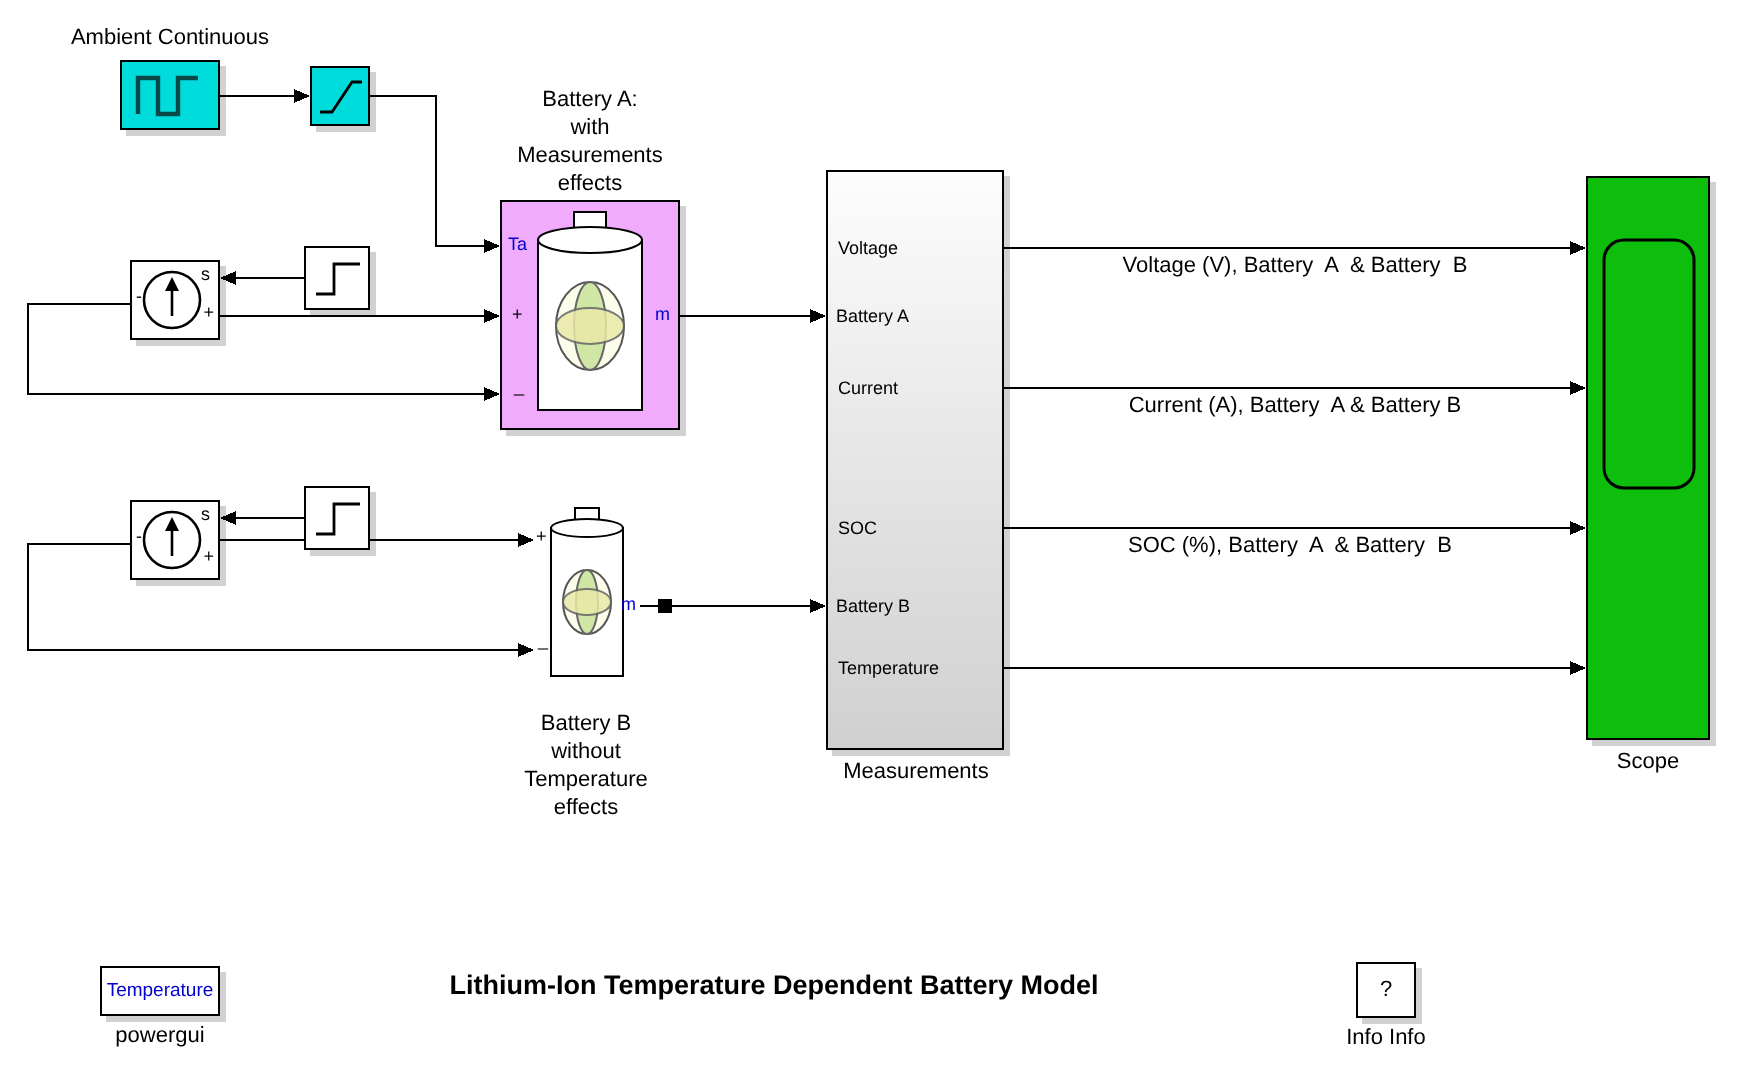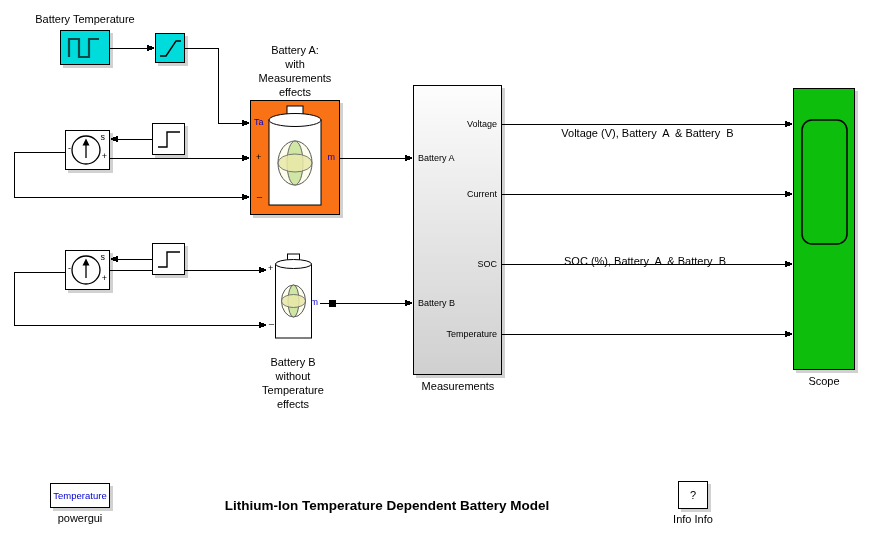--- a/index.html
+++ b/index.html
@@ -5,21 +5,21 @@
   *{box-sizing:border-box;margin:0;padding:0}
   body{background:#ffffff}
   #canvas{position:relative;width:872px;height:536px;background:#ffffff;
           font-family:"Liberation Sans",sans-serif;color:#000;overflow:hidden}
   .block{position:absolute;border:1px solid #000;background:#fff;
          box-shadow:3px 3px 0 rgba(0,0,0,.18)}
   .plain{position:absolute;border:none;background:transparent;box-shadow:none}
   .lbl{position:absolute;font-size:11px;line-height:14px;text-align:center;white-space:pre-line}
   .wlbl{position:absolute;font-size:11px;line-height:13px;text-align:center;white-space:pre}
   .port{position:absolute;font-size:9px;line-height:9px}
-  .pright{text-align:right}
+  .pright{}
   .title{position:absolute;font-size:13.5px;line-height:16px;font-weight:bold;text-align:center}
   .center-txt{display:flex;align-items:center;justify-content:center;width:100%;height:100%}
   svg{display:block}
   #wires{position:absolute;left:0;top:0;pointer-events:none}
   #wires [data-interactable="true"]{pointer-events:all}
   .grad{background:linear-gradient(to bottom,#fdfdfd,#e8e8e8 45%,#d0d0d0)}
   .icon-abs{position:absolute;left:0;top:0}
 </style>
 </head>
 <body>
@@ -81,21 +81,21 @@
         <path d="M502,264 H785"></path>
         <polygon points="793,264 785,260.5 785,267.5" fill="#000" stroke="none"></polygon>
       </g>
       <g data-interactable="true">
         <path d="M502,334 H785"></path>
         <polygon points="793,334 785,330.5 785,337.5" fill="#000" stroke="none"></polygon>
       </g>
     </g>
   </svg>
 
-  <div class="lbl" style="left:20px;top:12px;width:130px" data-interactable="false">Battery Temperature</div>
+  <div class="lbl" style="left:20px;top:12px;width:130px" data-interactable="false">Ambient Continuous</div>
   <div class="block" style="left: 60px; top: 30px; width: 50px; height: 35px; background: rgb(0, 220, 220);" data-interactable="true">
     <svg class="icon-abs" width="48" height="33" viewBox="0 0 48 33" data-interactable="false">
       <path d="M8,26 V8 H18 V26 H28 V8 H38" stroke="#044848" stroke-width="2.2" fill="none"></path>
     </svg>
   </div>
 
   <div class="block" style="left: 155px; top: 33px; width: 30px; height: 30px; background: rgb(0, 220, 220);" data-interactable="true">
     <svg class="icon-abs" width="28" height="28" viewBox="0 0 28 28" data-interactable="false">
       <path d="M4,22 L10,22 L20,7 L25,7" stroke="#000" stroke-width="1.4" fill="none"></path>
     </svg>
@@ -131,21 +131,21 @@
     </svg>
     <span class="port" style="right:4px;top:2px" data-interactable="false">s</span>
     <span class="port" style="right:2px;top:23px" data-interactable="false">+</span>
     <span class="port" style="left:2px;top:13px" data-interactable="false">-</span>
   </div>
 
   <div class="lbl" style="left:245px;top:43px;width:100px" data-interactable="false">Battery A:
 with
 Measurements
 effects</div>
-  <div class="block" style="left: 250px; top: 100px; width: 90px; height: 115px; background: #f97316;" data-interactable="true">
+  <div class="block" style="left: 250px; top: 100px; width: 90px; height: 115px; background: #f0abfc;" data-interactable="true">
     <svg class="icon-abs" width="88" height="113" viewBox="0 0 88 113" data-interactable="false">
       <rect x="36" y="5" width="16" height="11" fill="#fff" stroke="#000"></rect>
       <rect x="18" y="19" width="52" height="85" fill="#fff" stroke="#000"></rect>
       <ellipse cx="44" cy="19" rx="26" ry="6.5" fill="#fff" stroke="#000"></ellipse>
       <ellipse cx="44" cy="62" rx="17" ry="22" fill="#fdfdec" stroke="#555"></ellipse>
       <ellipse cx="44" cy="62" rx="8" ry="22" fill="#cfe6a4" stroke="#666"></ellipse>
       <ellipse cx="44" cy="62" rx="17" ry="9" fill="#e9e9a8" stroke="#666" opacity="0.85"></ellipse>
     </svg>
     <span class="port" style="left: 3px; top: 17px; color: rgb(0, 0, 208);" data-interactable="false">Ta</span>
     <span class="port" style="left:5px;top:52px" data-interactable="false">+</span>
@@ -182,27 +182,28 @@
   <div class="lbl" style="left:408px;top:379px;width:100px" data-interactable="false">Measurements</div>
 
   <div class="block" style="left: 793px; top: 88px; width: 62px; height: 282px; background: rgb(13, 190, 13);" data-interactable="true">
     <svg class="icon-abs" width="60" height="280" viewBox="0 0 60 280" data-interactable="false">
       <rect x="8" y="31" width="45" height="124" rx="10" fill="none" stroke="#000" stroke-width="1.5"></rect>
     </svg>
   </div>
   <div class="lbl" style="left:793px;top:374px;width:62px" data-interactable="false">Scope</div>
 
   <div class="wlbl" style="left:502px;top:127px;width:291px" data-interactable="false">Voltage (V), Battery  A  &amp; Battery  B</div>
-  <div class="wlbl" style="left:502px;top:255px;width:286px" data-interactable="false">SOC (%), Battery  A  &amp; Battery  B</div>
+  <div class="wlbl" style="left:502px;top:197px;width:291px" data-interactable="false">Current (A), Battery  A &amp; Battery B</div>
+  <div class="wlbl" style="left:502px;top:267px;width:286px" data-interactable="false">SOC (%), Battery  A  &amp; Battery  B</div>
 
   <div class="block" style="left:50px;top:483px;width:60px;height:25px" data-interactable="true">
     <span class="center-txt" style="font-size: 9.5px; color: rgb(0, 0, 208);" data-interactable="false">Temperature</span>
   </div>
   <div class="lbl" style="left:40px;top:511px;width:80px" data-interactable="false">powergui</div>
 
-  <div class="title" style="left:187px;top:498px;width:400px" data-interactable="false">Lithium-Ion Temperature Dependent Battery Model</div>
+  <div class="title" style="left:187px;top:485px;width:400px" data-interactable="false">Lithium-Ion Temperature Dependent Battery Model</div>
 
   <div class="block" style="left:678px;top:481px;width:30px;height:28px" data-interactable="true">
     <span class="center-txt" style="font-size:11px" data-interactable="false">?</span>
   </div>
   <div class="lbl" style="left:653px;top:512px;width:80px" data-interactable="false">Info Info</div>
 
 </div>
 
 </body></html>

